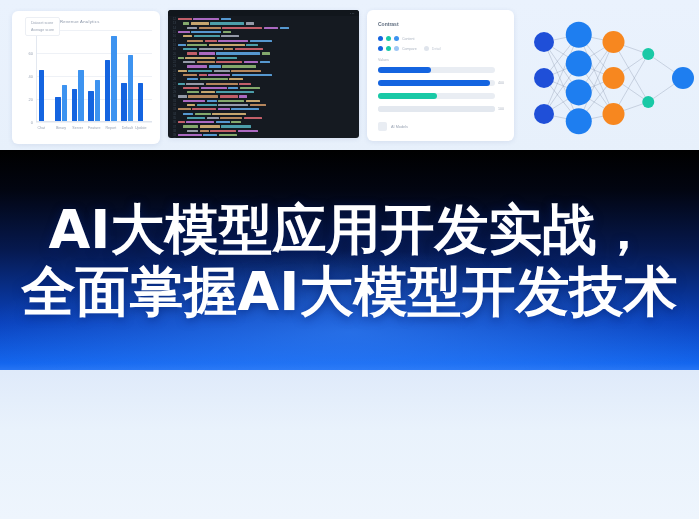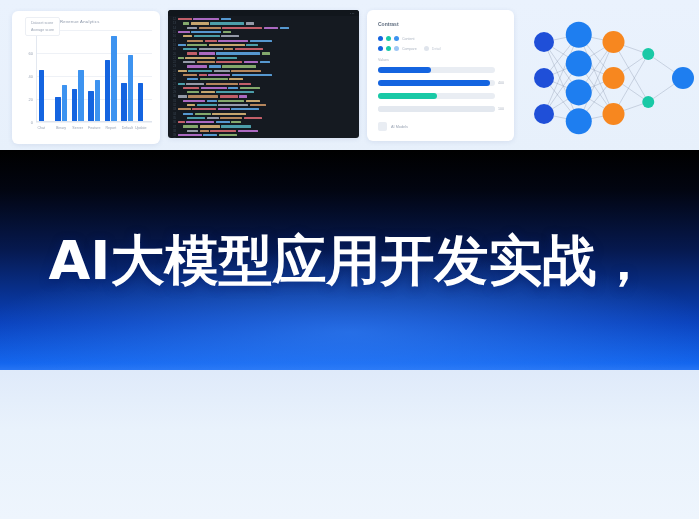--- a/index.html
+++ b/index.html
@@ -448,20 +448,21 @@
         <circle cx="130.25" cy="48" r="6" fill="#19c9a6"></circle>
         <circle cx="130.25" cy="96" r="6" fill="#19c9a6"></circle>
         <circle cx="165" cy="72" r="11" fill="#1e7ef0"></circle>
       </svg>
   </div>
 
   <div class="hero">
     <div class="hero-glow"></div>
     <div class="hero-inner">
       <div class="hero-line" id="hero-line-1">AI大模型应用开发实战，</div>
+      <div class="hero-line" id="hero-line-2">全面掌握AI大模型开发技术</div>
     </div>
   </div>
 
   <div class="strip-bottom">
 
     
     
 
     
     

